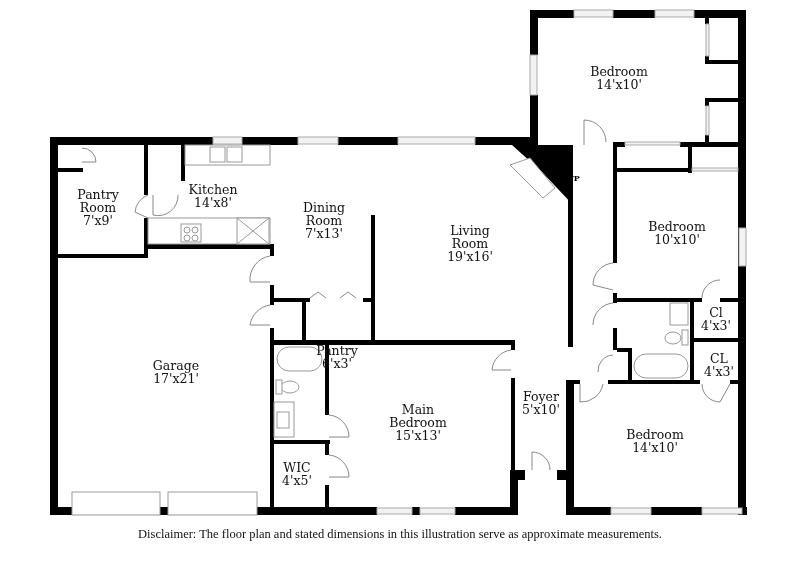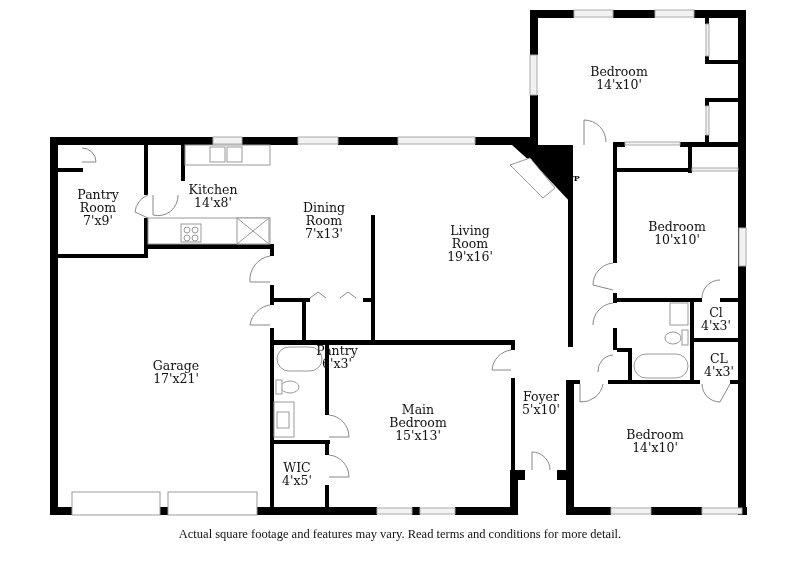--- a/index.html
+++ b/index.html
@@ -243,14 +243,14 @@
   <span>4'x3'</span>
 </div>
 <div class="label" style="left:655px; top:428px;">
   <span>Bedroom</span>
   <span>14'x10'</span>
 </div>
 
 <div class="fp" style="left:534px; top:178px;">FP</div>
 
 <div class="disclaimer">
-  <span>Actual square footage and features may vary. Read terms and conditions for more detail.</span>
+  <span>Disclaimer: The floor plan and stated dimensions in this illustration serve as approximate measurements.</span>
 </div>
 
 </body></html>

